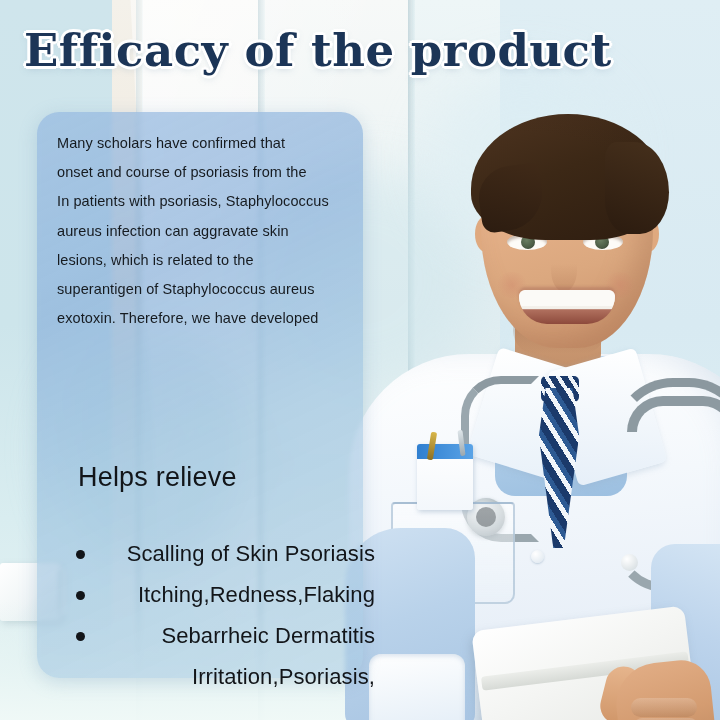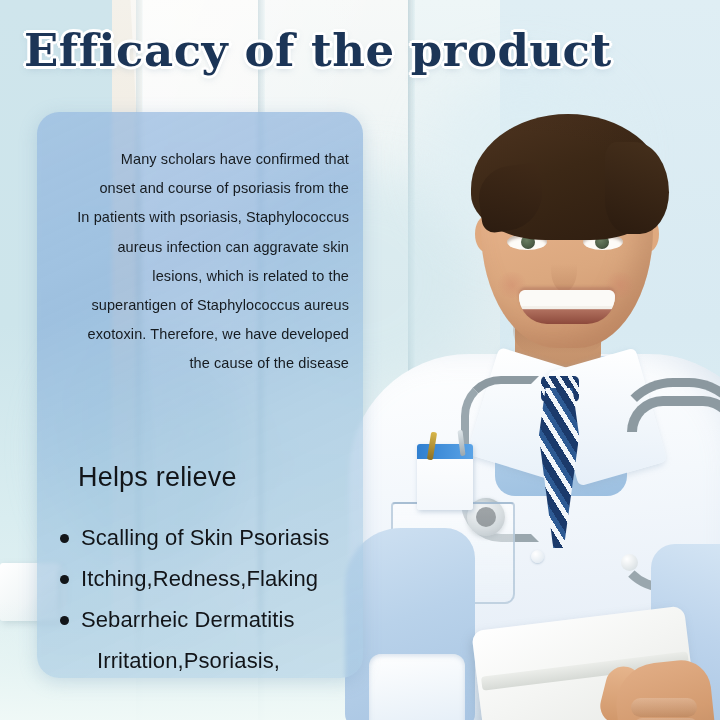--- a/index.html
+++ b/index.html
@@ -335,35 +335,34 @@
     border-radius:22px;
     background:
       linear-gradient(155deg, rgba(150,185,224,.72) 0%, rgba(134,174,218,.66) 30%,
                               rgba(150,190,222,.58) 58%, rgba(168,202,226,.52) 100%);
     box-shadow:0 4px 18px rgba(110,150,185,.28);
     backdrop-filter:blur(2px);
   }
   .panel-inner{position:absolute;inset:0;}
 
   .para{
-    position:absolute;left:20px;top:33px;width:292px;
+    position:absolute;left:20px;top:17px;width:292px;
     font-size:14.5px;line-height:29.2px;color:#161b20;
     letter-spacing:.1px;
-    text-align:right;
   }
   .para p{margin:0;}
 
   .helps{
     position:absolute;left:41px;top:348px;
     font-size:27px;line-height:34px;color:#121519;letter-spacing:.2px;
   }
 
   .bullets{
     position:absolute;left:22px;top:405px;width:300px;
-    margin:0;padding:0;list-style:none;
+    margin:16px;padding:0;list-style:none;text-align:right;
   }
   .bullets li{
     position:relative;padding-left:22px;
     font-size:22px;line-height:41px;color:#121519;letter-spacing:.1px;
     white-space:nowrap;
   }
   .bullets li .dot{
     position:absolute;left:1px;top:17px;width:9px;height:9px;
     border-radius:50%;background:#121519;
   }
@@ -453,21 +452,20 @@
     <div class="panel-inner">
 
       <div class="para">
         <p>Many scholars have confirmed that</p>
         <p>onset and course of psoriasis from the</p>
         <p>In patients with psoriasis, Staphylococcus</p>
         <p>aureus infection can aggravate skin</p>
         <p>lesions, which is related to the</p>
         <p>superantigen of Staphylococcus aureus</p>
         <p>exotoxin. Therefore, we have developed</p>
-        <p>the cause of the disease</p>
       </div>
 
       <div class="helps">Helps relieve</div>
 
       <ul class="bullets">
         <li>
           <span class="dot"></span>
           <span>Scalling of Skin Psoriasis</span>
         </li>
         <li>

